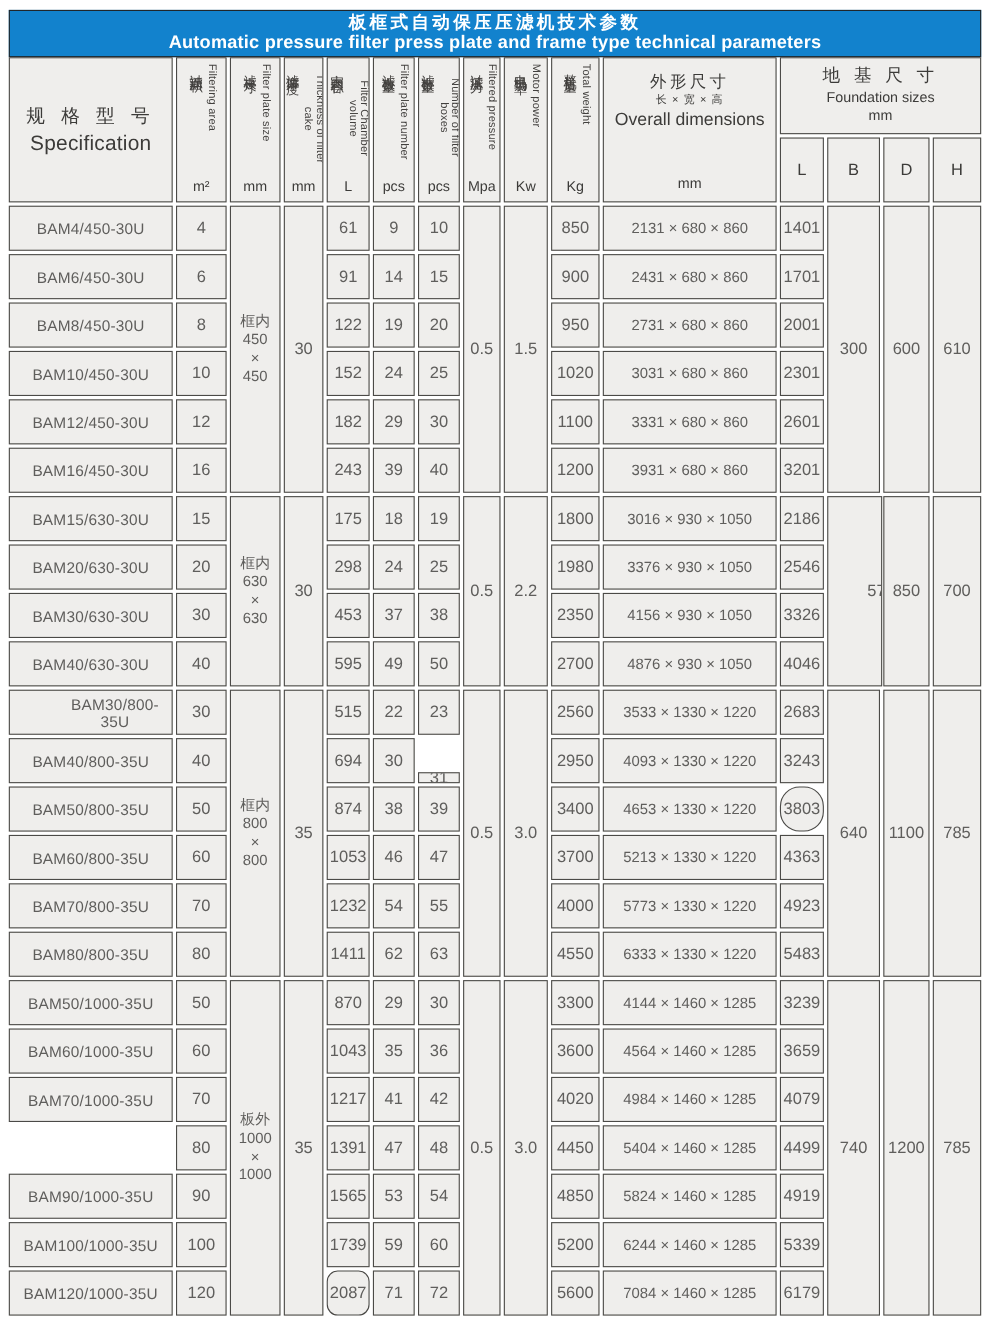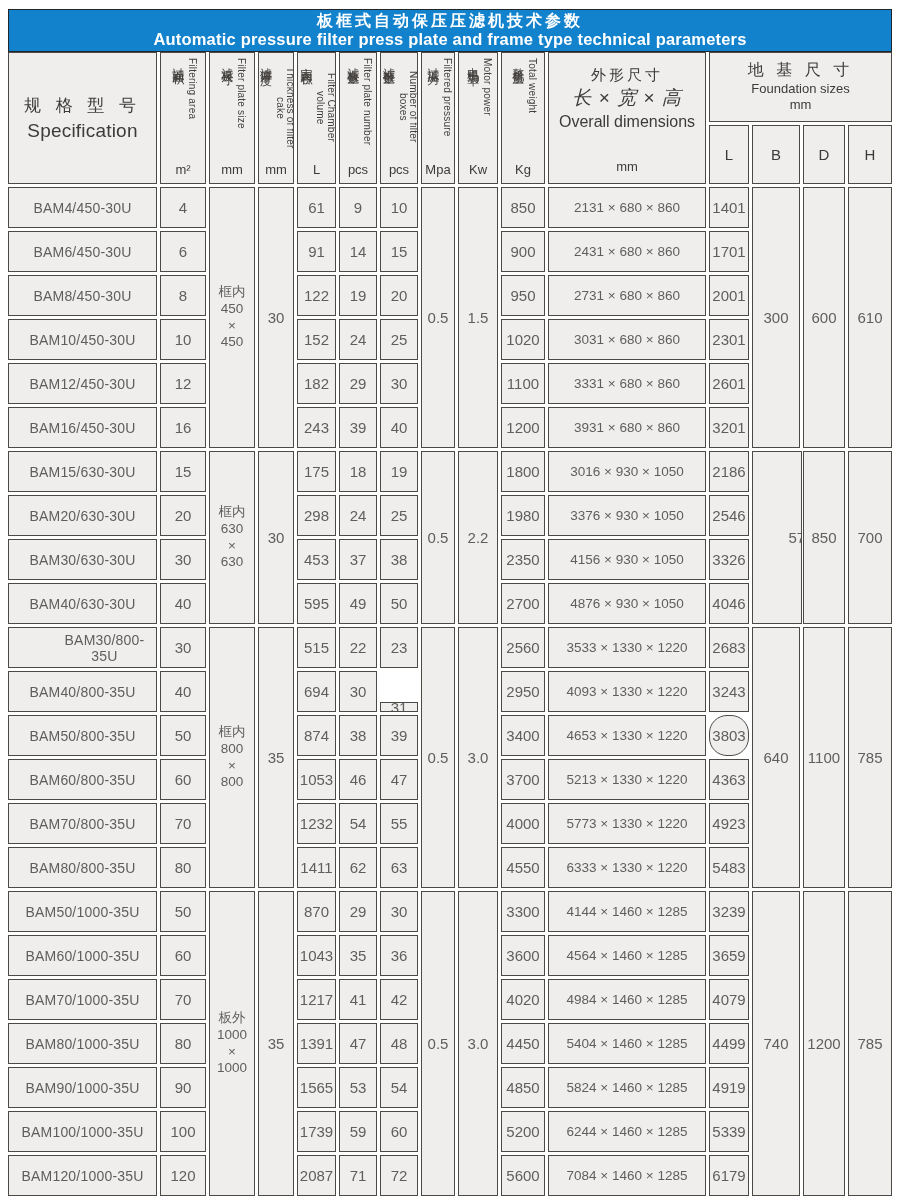--- a/index.html
+++ b/index.html
@@ -39,21 +39,21 @@
     flex:1 1 auto;min-height:0;width:100%;
     display:flex;flex-direction:row;align-items:flex-start;justify-content:center;
     padding-top:5px;box-sizing:border-box;
   }
   .vzh{writing-mode:vertical-rl;font-size:12px;letter-spacing:2px;color:#413f3d;}
   .ven{writing-mode:vertical-rl;font-size:10px;letter-spacing:.2px;color:#413f3d;line-height:1.05;}
   .unit{height:28px;display:flex;align-items:center;font-size:13px;color:#3c3b39;}
   
   .dims-h{flex-direction:column;padding-top:12px;padding-bottom:7px;line-height:1.35;}
   .dims-h .l1{font-size:15px;letter-spacing:3px;}
-  .dims-h .l2{font-size:19px;letter-spacing:1px;font-style:italic;}
+  .dims-h .l2{font-size:10px;letter-spacing:1px;}
   .dims-h .l3{font-size:16px;}
   .dims-h .l4{margin-top:auto;font-size:13px;}
   .found-h{flex-direction:column;line-height:1.3;}
   .found-h .l1{font-size:16px;letter-spacing:4px;}
   .found-h .l2{font-size:13px;}
   .found-h .l3{font-size:13px;}
   .subcol{font-size:15px;}
   
   .model{font-size:14px;letter-spacing:.2px;}
   .plate{white-space:pre-line;font-size:13.5px;line-height:1.25;}
@@ -335,21 +335,20 @@
     <div class="c dims" style="grid-area: 20 / 11;">4564 × 1460 × 1285</div>
     <div class="c " style="grid-area: 20 / 12;">3659</div>
     <div class="c model" style="grid-area: 21 / 1;">BAM70/1000-35U</div>
     <div class="c " style="grid-area: 21 / 2;">70</div>
     <div class="c " style="grid-area: 21 / 5;">1217</div>
     <div class="c " style="grid-area: 21 / 6;">41</div>
     <div class="c " style="grid-area: 21 / 7;">42</div>
     <div class="c " style="grid-area: 21 / 10;">4020</div>
     <div class="c dims" style="grid-area: 21 / 11;">4984 × 1460 × 1285</div>
     <div class="c " style="grid-area: 21 / 12;">4079</div>
-    <div class="c model" style="grid-area: 22 / 1;">BAM80/1000-35U</div>
     <div class="c " style="grid-area: 22 / 2;">80</div>
     <div class="c " style="grid-area: 22 / 5;">1391</div>
     <div class="c " style="grid-area: 22 / 6;">47</div>
     <div class="c " style="grid-area: 22 / 7;">48</div>
     <div class="c " style="grid-area: 22 / 10;">4450</div>
     <div class="c dims" style="grid-area: 22 / 11;">5404 × 1460 × 1285</div>
     <div class="c " style="grid-area: 22 / 12;">4499</div>
     <div class="c model" style="grid-area: 23 / 1;">BAM90/1000-35U</div>
     <div class="c " style="grid-area: 23 / 2;">90</div>
     <div class="c " style="grid-area: 23 / 5;">1565</div>
@@ -361,19 +360,19 @@
     <div class="c model" style="grid-area: 24 / 1;">BAM100/1000-35U</div>
     <div class="c " style="grid-area: 24 / 2;">100</div>
     <div class="c " style="grid-area: 24 / 5;">1739</div>
     <div class="c " style="grid-area: 24 / 6;">59</div>
     <div class="c " style="grid-area: 24 / 7;">60</div>
     <div class="c " style="grid-area: 24 / 10;">5200</div>
     <div class="c dims" style="grid-area: 24 / 11;">6244 × 1460 × 1285</div>
     <div class="c " style="grid-area: 24 / 12;">5339</div>
     <div class="c model" style="grid-area: 25 / 1;">BAM120/1000-35U</div>
     <div class="c " style="grid-area: 25 / 2;">120</div>
-    <div class="c " style="grid-area: 25 / 5;">2087</div>
+    <div class="c " style="grid-area: 25 / 5; border-radius: 10px;">2087</div>
     <div class="c " style="grid-area: 25 / 6;">71</div>
     <div class="c " style="grid-area: 25 / 7;">72</div>
     <div class="c " style="grid-area: 25 / 10;">5600</div>
     <div class="c dims" style="grid-area: 25 / 11;">7084 × 1460 × 1285</div>
     <div class="c " style="grid-area: 25 / 12;">6179</div>
   </div>
 
 </body></html>

